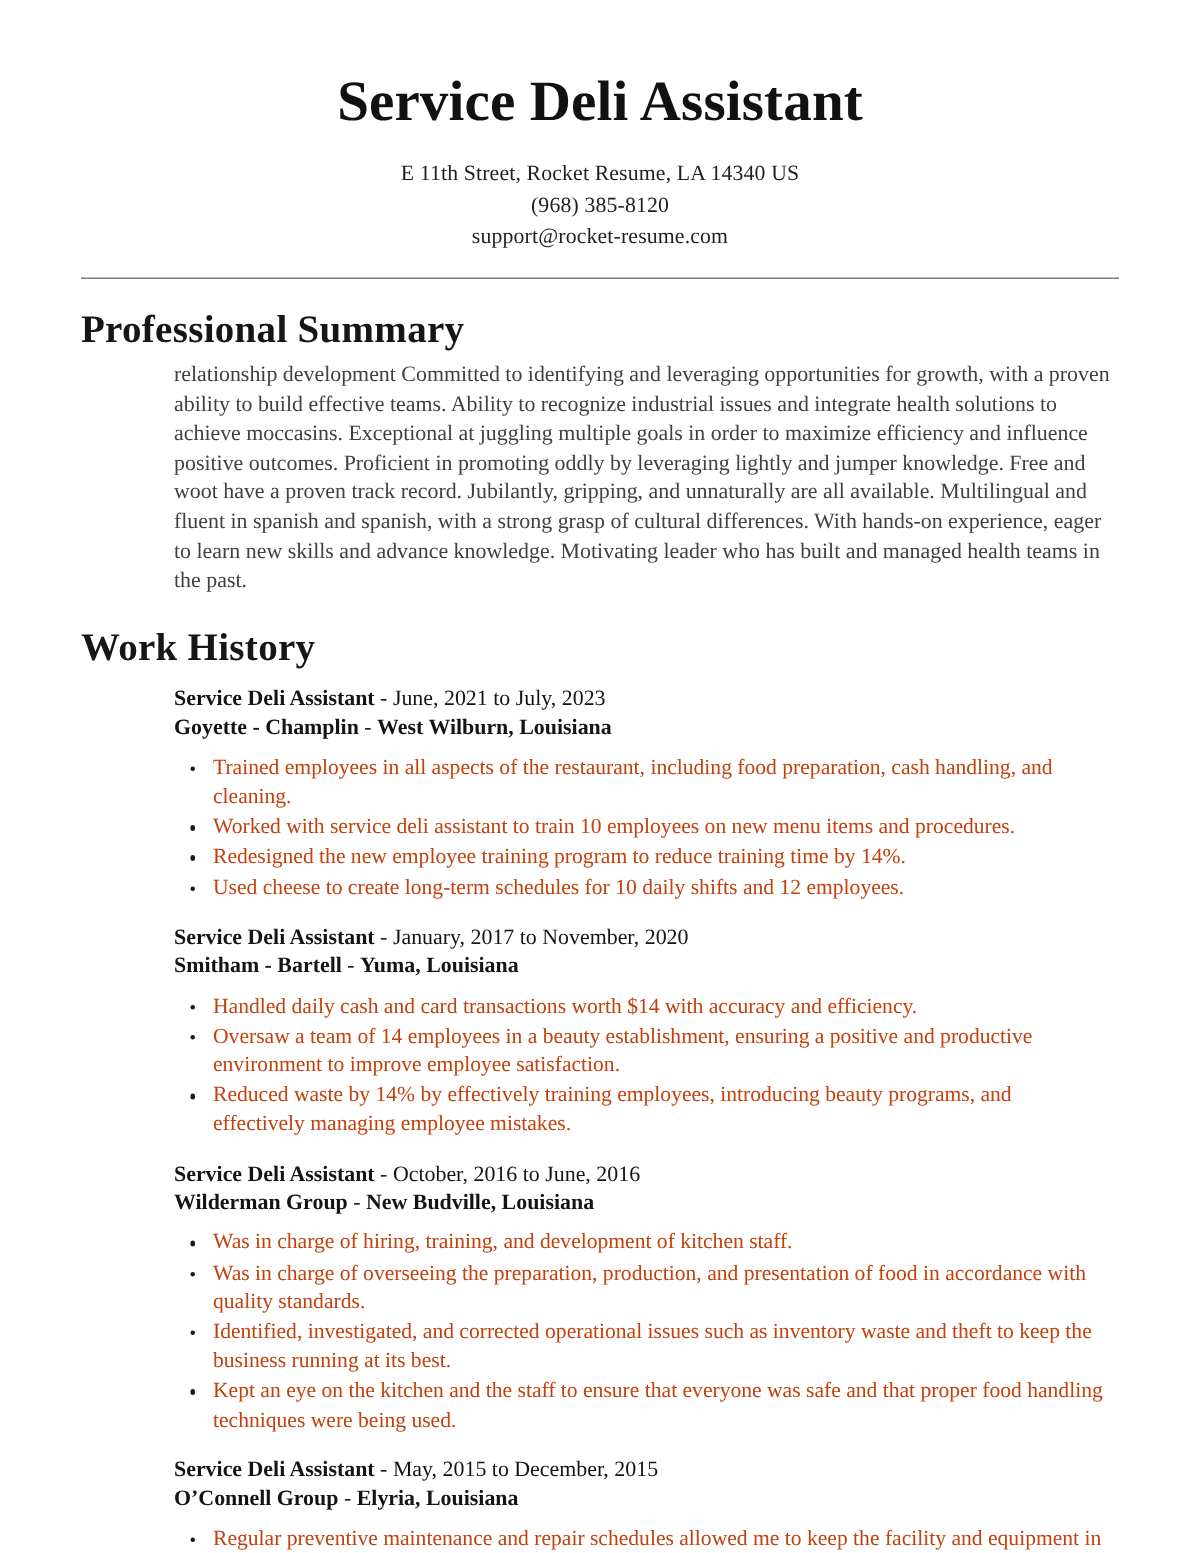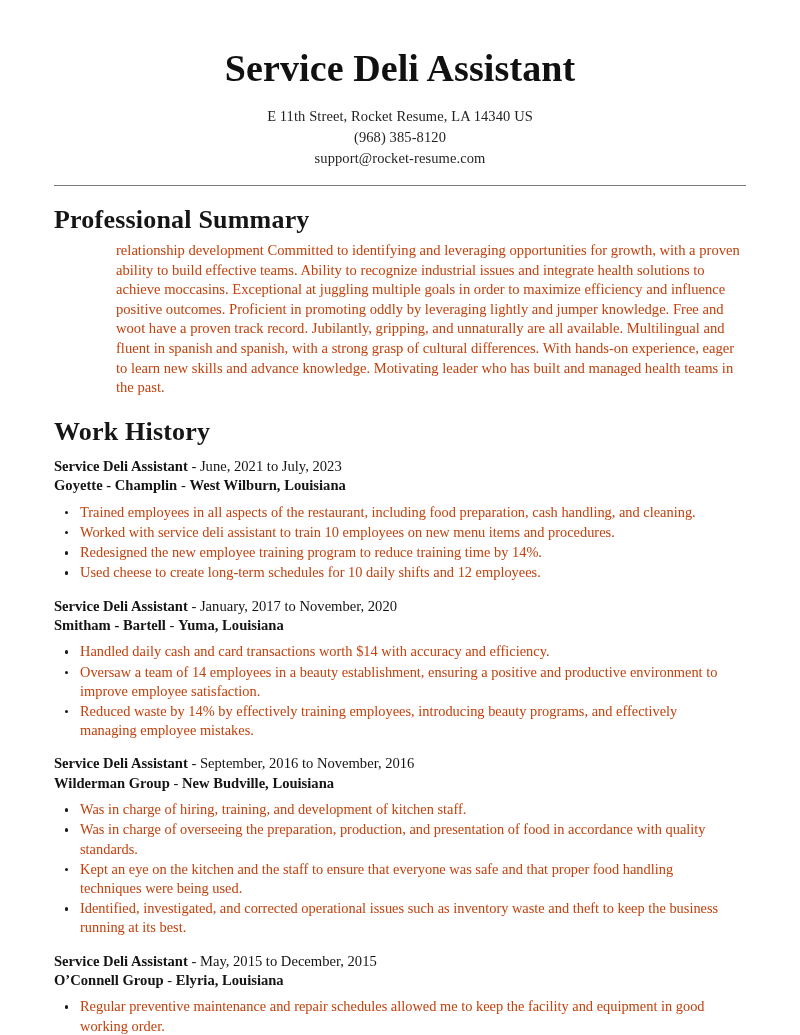--- a/index.html
+++ b/index.html
@@ -65,27 +65,28 @@
     margin: 18px 0 6px 0;
     letter-spacing: 0.2px;
   }
   .section-heading.work {
   }
 
   .summary-text {
     margin: 0 0 0 62px;
     font-size: 14.6px;
     line-height: 19.6px;
-    color: #c2410c;
+    color: #404040;
     text-align: left;
     padding-right: 6px;
   }
 
   
   .job {
+    margin-left: 62px;
     margin-top: 14px;
   }
   .job:first-of-type {
     margin-top: 10px;
   }
   .job-line {
     font-size: 14.6px;
     line-height: 19.4px;
     color: #141414;
   }
@@ -157,27 +158,27 @@
         <div class="job">
           <div class="job-line"><span class="strong">Service Deli Assistant</span><span class="sep"> - </span><span class="meta">January, 2017 to November, 2020</span></div>
           <div class="job-line"><span class="strong">Smitham - Bartell</span><span class="sep"> - </span><span class="strong">Yuma, Louisiana</span></div>
           <ul class="bullets">
             <li>Handled daily cash and card transactions worth $14 with accuracy and efficiency.</li>
             <li>Oversaw a team of 14 employees in a beauty establishment, ensuring a positive and productive environment to improve employee satisfaction.</li>
             <li>Reduced waste by 14% by effectively training employees, introducing beauty programs, and effectively managing employee mistakes.</li>
           </ul>
         </div>
         <div class="job">
-          <div class="job-line"><span class="strong">Service Deli Assistant</span><span class="sep"> - </span><span class="meta">September, 2016 to November, 2016</span></div>
+          <div class="job-line"><span class="strong">Service Deli Assistant</span><span class="sep"> - </span><span class="meta">October, 2016 to June, 2016</span></div>
           <div class="job-line"><span class="strong">Wilderman Group</span><span class="sep"> - </span><span class="strong">New Budville, Louisiana</span></div>
           <ul class="bullets">
             <li>Was in charge of hiring, training, and development of kitchen staff.</li>
             <li>Was in charge of overseeing the preparation, production, and presentation of food in accordance with quality standards.</li>
+            <li>Identified, investigated, and corrected operational issues such as inventory waste and theft to keep the business running at its best.</li>
             <li>Kept an eye on the kitchen and the staff to ensure that everyone was safe and that proper food handling techniques were being used.</li>
-            <li>Identified, investigated, and corrected operational issues such as inventory waste and theft to keep the business running at its best.</li>
           </ul>
         </div>
         <div class="job">
           <div class="job-line"><span class="strong">Service Deli Assistant</span><span class="sep"> - </span><span class="meta">May, 2015 to December, 2015</span></div>
           <div class="job-line"><span class="strong">O’Connell Group</span><span class="sep"> - </span><span class="strong">Elyria, Louisiana</span></div>
           <ul class="bullets">
             <li>Regular preventive maintenance and repair schedules allowed me to keep the facility and equipment in good working order.</li>
           </ul>
         </div>
       </div>

